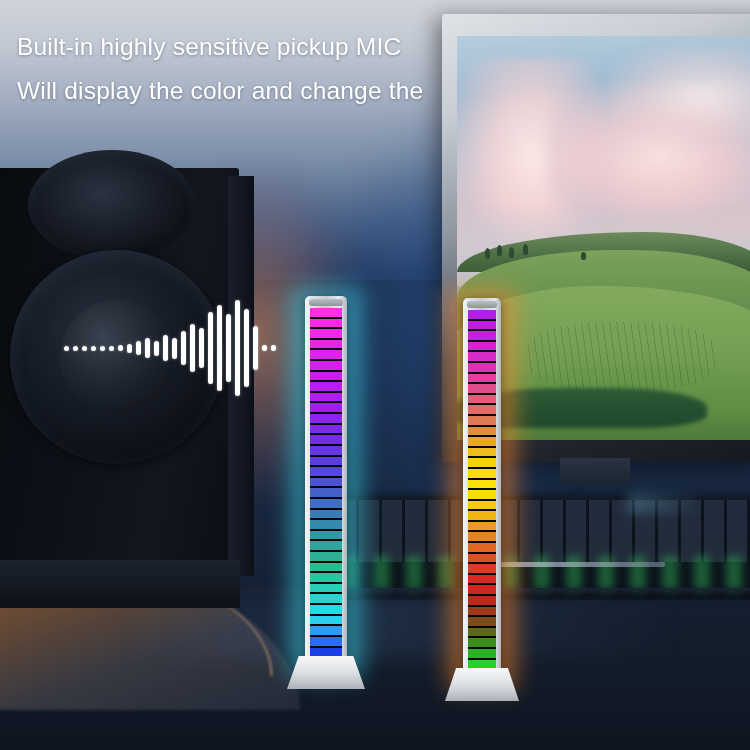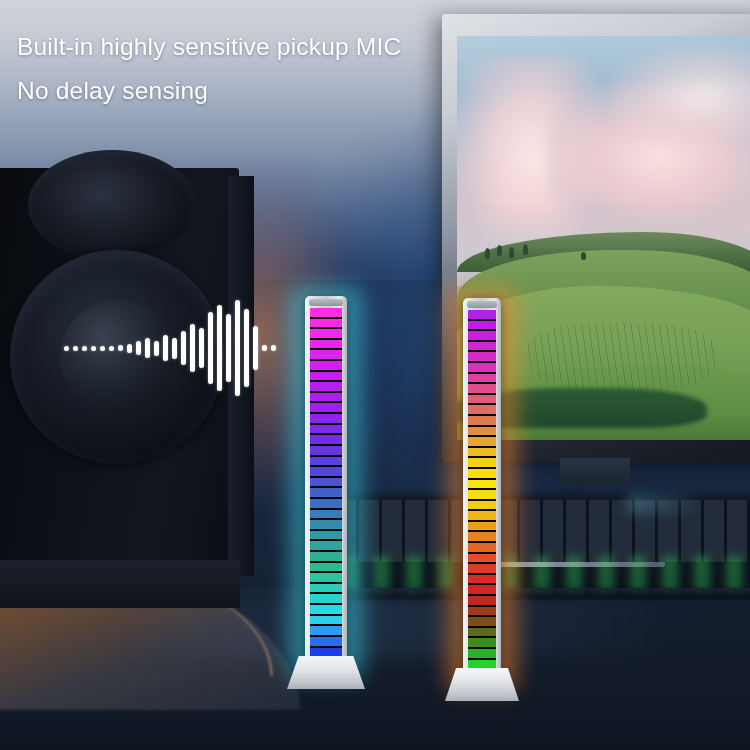--- a/index.html
+++ b/index.html
@@ -383,16 +383,16 @@
           <div class="seg" style="background: rgb(60, 141, 32); box-shadow: rgb(60, 141, 32) 0px 0px 4px inset;"></div>
           <div class="seg" style="background: rgb(43, 178, 36); box-shadow: rgb(43, 178, 36) 0px 0px 4px inset;"></div>
           <div class="seg" style="background: rgb(36, 212, 40); box-shadow: rgb(36, 212, 40) 0px 0px 4px inset;"></div>
         </div>
       </div>
       <div class="lb-foot" style="left: 482px; top: 668px; width: 74px; height: 33px; clip-path: polygon(15% 0%, 85% 0%, 100% 100%, 0% 100%);"></div>
     </div>
 
   <div class="layer" id="copy">
       <span class="ln">Built-in highly sensitive pickup MIC</span>
-      <span class="ln">No delay sensing</span>
+      <span class="ln">Will display the color and change the</span>
     </div>
 
 </div>
 
 </body></html>

